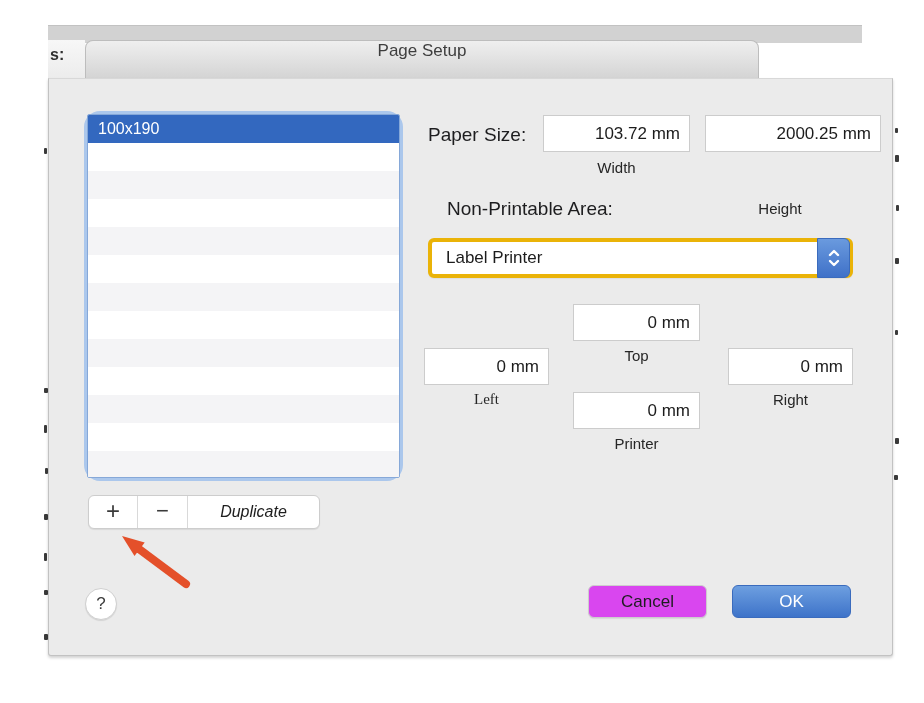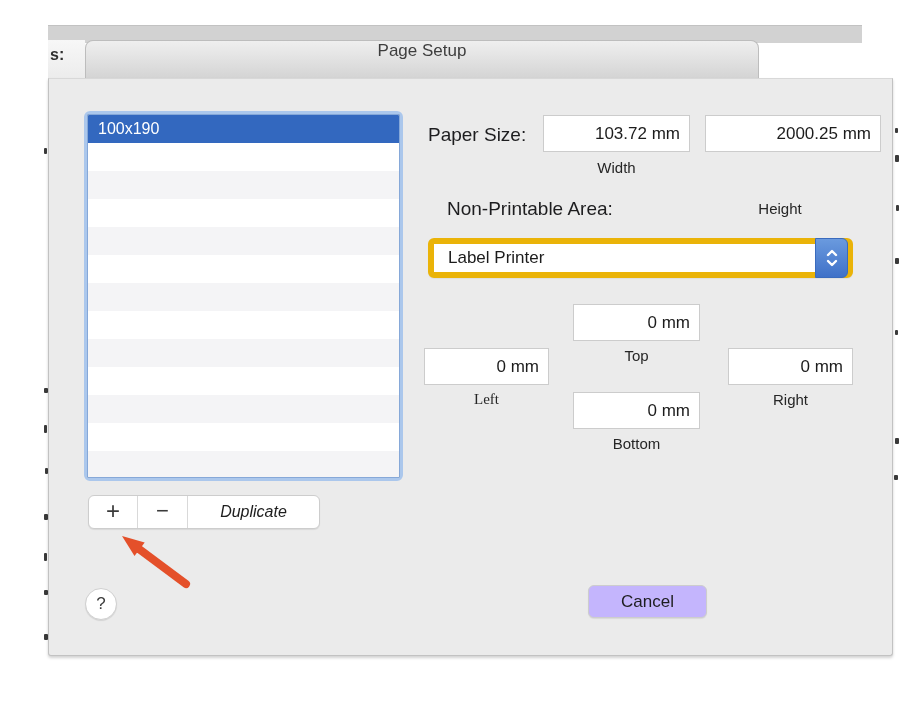--- a/index.html
+++ b/index.html
@@ -19,21 +19,21 @@
     border-radius:8px 8px 0 0; display:flex; justify-content:center; }
   .titlebar .title { font-size:17px; color:#3e3e3e; }
 
   
   .dialog { position:absolute; left:48px; top:78px; width:845px; height:578px;
     background:#ebebeb; border:1px solid #c2c2c2; border-top:1px solid #d8d8d8;
     border-radius:0 0 3px 3px; box-shadow:0 2px 3px rgba(0,0,0,0.18); }
 
   
   .list-ring { position:absolute; left:84px; top:111px; width:319px; height:370px;
-    border:3px solid #abc7ec; border-radius:6px; background:#404040; }
+    border:3px solid #abc7ec; border-radius:16px; background:#404040; }
   .list-inner { width:100%; height:100%; border:1px solid #86a8d8; border-radius:2px; overflow:hidden; background:#fff; }
   .list-row-selected { height:28px; background:#3368bf; color:#ffffff; font-size:16px; line-height:28px; padding-left:10px; }
   .list-stripes { height:334px; background:repeating-linear-gradient(to bottom,#ffffff 0 28px,#f4f4f6 28px 56px); }
 
   
   .seg-group { position:absolute; left:88px; top:495px; height:34px; display:flex;
     background:#ffffff; border:1px solid #cdcdcd; border-radius:6px; box-shadow:0 1px 1px rgba(0,0,0,0.08); overflow:hidden; }
   .seg { display:flex; align-items:center; justify-content:center; border-right:1px solid #d9d9d9; color:#3a3a3a; cursor:default; }
   .seg:last-child { border-right:none;font-style:italic; }
   .seg-add { width:49px; font-size:24px; font-weight:300; padding-bottom:2px; }
@@ -42,32 +42,32 @@
 
   
   .annot-arrow { position:absolute; left:108px; top:524px; width:96px; height:72px; pointer-events:none; z-index:20; }
 
   
   .help-btn { position:absolute; left:85px; top:588px; width:32px; height:32px; border-radius:50%;
     background:#ffffff; border:1px solid #d0d0d0; box-shadow:0 1px 1px rgba(0,0,0,0.10);
     display:flex; align-items:center; justify-content:center; font-size:17px; color:#3c3c3c; }
   .btn { position:absolute; top:585px; width:119px; height:33px; border-radius:6px;
     display:flex; align-items:center; justify-content:center; font-size:17px; }
-  .btn-cancel { left:588px; background:#c4b5fd; border:1px solid #cdcdcd; box-shadow:0 1px 1px rgba(0,0,0,0.08); color:#1d1d1f; }
+  .btn-cancel { left:588px; background:#d946ef; border:1px solid #cdcdcd; box-shadow:0 1px 1px rgba(0,0,0,0.08); color:#1d1d1f; }
   .btn-ok { left:732px; background:linear-gradient(#6d9fe0,#3e73c9); border:1px solid #3a6bbd; color:#ffffff; }
 
   
   .lbl { position:absolute; font-size:19px; color:#1d1d1f; }
   .sublbl { position:absolute; font-size:15px; color:#262626; text-align:center; }
   .field { position:absolute; height:37px; background:#ffffff; border:1px solid #cccccc;
     font-family:"Liberation Sans","DejaVu Sans",sans-serif; font-size:17px; color:#1c1c1c;
     text-align:right; padding-right:9px; outline:none; }
 
   .dropdown { position:absolute; left:428px; top:238px; width:425px; height:40px;
-    background:#ffffff; border:6px solid #eab308; border-radius:6px;
+    background:#ffffff; border:4px solid #eab308; border-radius:6px;
     display:flex; align-items:center; box-shadow:0 1px 1px rgba(0,0,0,0.05); }
   .dropdown .dd-text { font-size:17px; color:#1c1c1c; padding-left:14px; flex:1; }
   .dd-chevrons { width:33px; height:40px; margin:-1px -1px -1px 0; border-radius:0 6px 6px 0;
     background:linear-gradient(#6a9ade,#3f71c8); border:1px solid #3a6bbd;
     display:flex; align-items:center; justify-content:center; }
 </style>
 </head>
 <body>
 
 <div class="page">
@@ -135,18 +135,19 @@
   <input class="field" style="left: 573px; top: 304px; width: 127px;" value="0 mm">
   <div class="sublbl" style="left:573px;top:347px;width:127px;">Top</div>
 
   <input class="field" style="left: 424px; top: 348px; width: 125px;" value="0 mm">
   <div class="sublbl" style="left:424px;top:391px;width:125px;font-family:Liberation Serif, serif;">Left</div>
 
   <input class="field" style="left: 728px; top: 348px; width: 125px;" value="0 mm">
   <div class="sublbl" style="left:728px;top:391px;width:125px;">Right</div>
 
   <input class="field" style="left: 573px; top: 392px; width: 127px;" value="0 mm">
-  <div class="sublbl" style="left:573px;top:435px;width:127px;">Bottom</div>
+  <div class="sublbl" style="left:573px;top:435px;width:127px;">Printer</div>
 
   <div class="help-btn">?</div>
   <div class="btn btn-cancel">Cancel</div>
+  <div class="btn btn-ok">OK</div>
 
 </div>
 
 </body></html>

